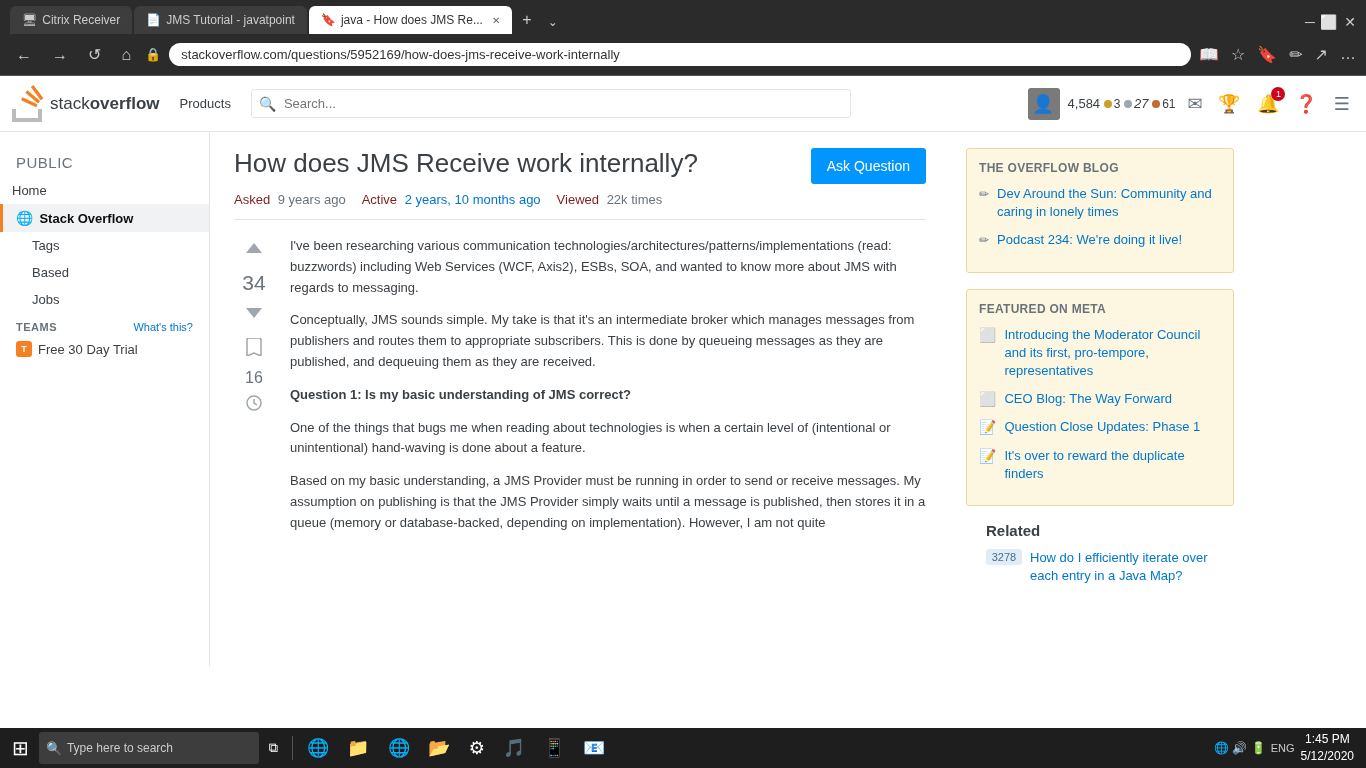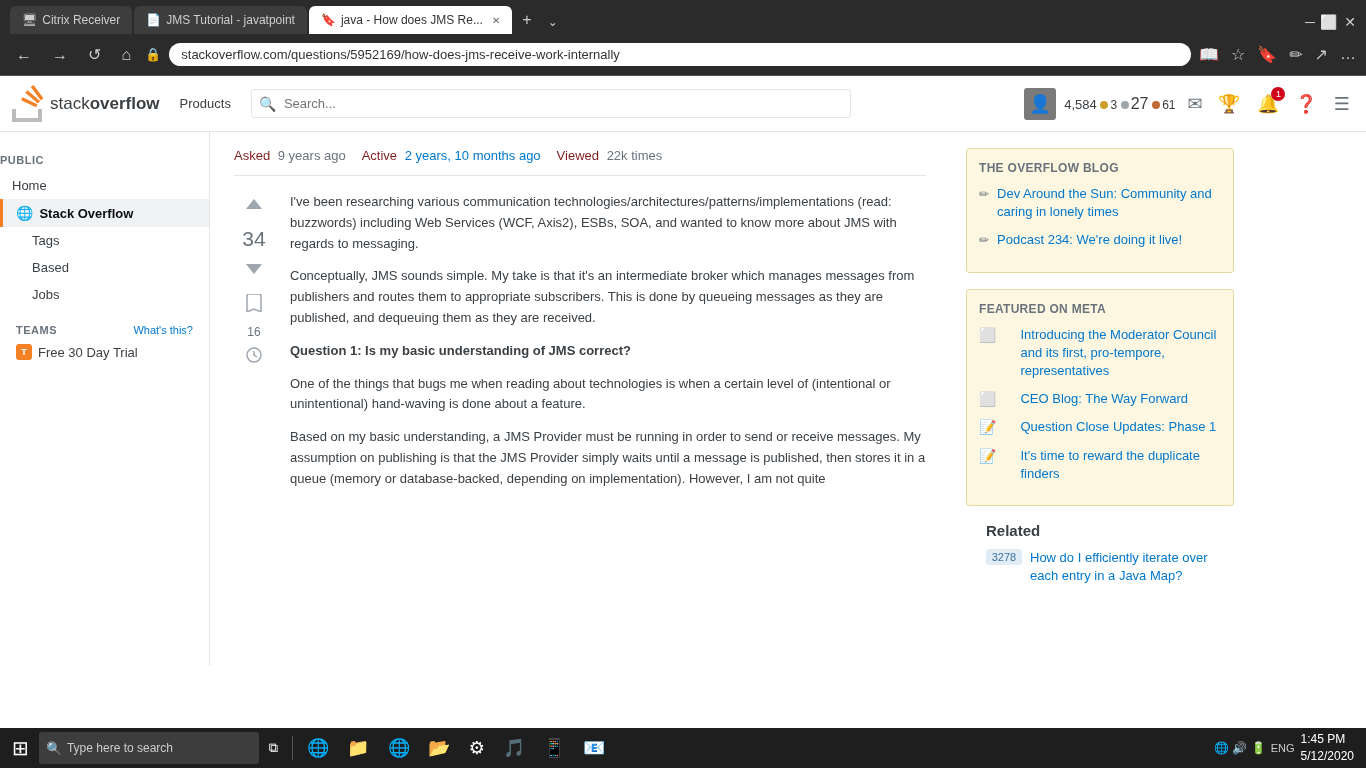--- a/index.html
+++ b/index.html
@@ -335,21 +335,20 @@
       display: flex;
       gap: 8px;
       margin-bottom: 10px;
       align-items: flex-start;
     }
     .meta-item-text {
       font-size: 13px;
       color: #0077cc;
       cursor: pointer;
       line-height: 1.4;
-      margin-left: 16px;
     }
 
     .related-box { margin-top: 16px; margin-left: 20px; }
     .related-title {
       font-size: 15px;
       font-weight: bold;
       color: #3b4045;
       margin-bottom: 10px;
     }
     .related-item {
@@ -403,21 +402,21 @@
     }
     .taskbar-right {
       margin-left: auto;
       display: flex;
       align-items: center;
       gap: 6px;
       color: white;
       font-size: 11px;
       padding-right: 8px;
     }
-    .taskbar-clock { text-align: left; line-height: 1.4; }
+    .taskbar-clock { text-align: center; line-height: 1.4; }
     .taskbar-tray { display: flex; gap: 4px; align-items: center; color: #ccc; font-size: 12px; }
 
     
     .page-body {
       display: flex;
       overflow-y: auto;
       height: calc(768px - 60px - 36px - 42px - 56px - 40px);
     }
 
     a { color: #0077cc; text-decoration: none; }
@@ -480,69 +479,73 @@
     <span class="so-search-icon">🔍</span>
     <input type="text" style="width: 100%; padding: 6px 10px 6px 32px; border: 1px solid rgb(227, 230, 232); border-radius: 3px; font-size: 13px; color: rgb(106, 115, 124); outline: none;" placeholder="Search...">
   </div>
   <div class="so-header-right">
     <div class="avatar" style="width:32px; height:32px; border-radius:3px; background:#7a7a7a; overflow:hidden;">
       <span style="font-size:18px;">👤</span>
     </div>
     <span class="rep-badge">
       <span>4,584</span>
       <span class="badge-dot badge-gold"></span><span style="font-size:12px;">3</span>
-      <span class="badge-dot badge-silver"></span><span style="font-size:16px;">27</span>
+      <span class="badge-dot badge-silver"></span><span style="font-size:13px;font-style:italic;">27</span>
       <span class="badge-dot badge-bronze"></span><span style="font-size:12px;">61</span>
     </span>
     <span class="header-icon">✉</span>
     <span class="header-icon">🏆</span>
     <span class="header-icon" style="position:relative;">
       🔔
       <span class="notif-badge">1</span>
     </span>
     <span class="header-icon">❓</span>
     <span class="header-icon">☰</span>
   </div>
 </div>
 
 <div class="page-body">
 
   <div class="sidebar">
-    <div style="font-size:11px; font-weight:bold; text-transform:uppercase; color:#6a737c; padding:6px 0; letter-spacing:0.5px;">PUBLIC</div>
+    <div style="font-size:15px; font-weight:normal; text-transform:uppercase; color:#6a737c; padding:6px 16px; letter-spacing:0.5px;">PUBLIC</div>
 
     <a class="sidebar-item" href="#">
       <span>Home</span>
     </a>
     <a class="sidebar-item active" href="#">
       <span style="font-size:14px;">🌐</span>
       <span>Stack Overflow</span>
     </a>
     <a class="sidebar-item" href="#" style="padding-left:32px;">
       <span>Tags</span>
     </a>
     <a class="sidebar-item" href="#" style="padding-left:32px;">
       <span>Based</span>
     </a>
     <a class="sidebar-item" href="#" style="padding-left:32px;">
       <span>Jobs</span>
     </a>
 
-    <div class="teams-section" style="margin-top:16px; padding:0 16px;">
+    <div class="teams-section" style="margin-top:8px; padding:0 16px;">
       <div style="display:flex; justify-content:space-between; align-items:center;">
         <span style="font-size:11px; font-weight:bold; text-transform:uppercase; color:#6a737c; letter-spacing:0.5px;">TEAMS</span>
         <a href="#" style="font-size:11px; color:#0077cc;">What's this?</a>
       </div>
       <div class="sidebar-item" style="padding: 8px 0; gap:6px;">
         <span style="width:16px; height:16px; background:#f48024; border-radius:3px; display:inline-flex; align-items:center; justify-content:center; color:white; font-size:9px; font-weight:bold;">T</span>
         <span>Free 30 Day Trial</span>
       </div>
     </div>
   </div>
 
   <div class="content-area">
+    <div class="question-header">
+      <h1 class="question-title" style="font-size:26px; font-weight:normal; color:#3b4045; flex:1;">How does JMS Receive work internally?</h1>
+      <button class="ask-question-btn">Ask Question</button>
+    </div>
 
     <div class="question-meta">
       <span class="question-meta-item">
         <span>Asked</span>
         <span style="color:#6a737c; margin-left:4px;">9 years ago</span>
       </span>
       <span class="question-meta-item">
         <span>Active</span>
         <a href="#" style="color:#0077cc; margin-left:4px;">2 years, 10 months ago</a>
       </span>
@@ -564,21 +567,21 @@
         <button class="vote-btn" title="This question does not show research effort">
           <svg width="18" height="18" viewBox="0 0 18 18">
               <path d="M1 5h16l-8 10L1 5z" fill="#9fa6ad"></path>
             </svg>
         </button>
         <button class="bookmark-btn" title="Bookmark this question">
           <svg width="16" height="18" viewBox="0 0 16 18">
               <path d="M3 0h10c1.1 0 2 .9 2 2v16l-7-3-7 3V2c0-1.1.9-2 2-2z" fill="none" stroke="#9fa6ad" stroke-width="1.5"></path>
             </svg>
         </button>
-        <span class="bookmark-count" style="font-size:12px; color:#6a737c;">16</span>
+        <span class="bookmark-count" style="font-size:16px; color:#6a737c;">16</span>
         <button class="history-btn" title="Timeline">
           <svg width="16" height="16" viewBox="0 0 16 16">
               <circle cx="8" cy="8" r="7" fill="none" stroke="#9fa6ad" stroke-width="1.5"></circle>
               <path d="M8 4v4l3 2" stroke="#9fa6ad" stroke-width="1.5" fill="none"></path>
             </svg>
         </button>
       </div>
 
       <div class="post-content">
         <p>I've been researching various communication technologies/architectures/patterns/implementations (read: buzzwords) including Web Services (WCF, Axis2), ESBs, SOA, and wanted to know more about JMS with regards to messaging.</p>
@@ -613,21 +616,21 @@
       <div class="meta-item">
         <span style="color:#6a737c; font-size:14px; margin-top:1px;">⬜</span>
         <a href="#" class="meta-item-text">CEO Blog: The Way Forward</a>
       </div>
       <div class="meta-item">
         <span style="color:#6a737c; font-size:14px; margin-top:1px;">📝</span>
         <a href="#" class="meta-item-text">Question Close Updates: Phase 1</a>
       </div>
       <div class="meta-item">
         <span style="color:#6a737c; font-size:14px; margin-top:1px;">📝</span>
-        <a href="#" class="meta-item-text">It's time to reward the duplicate finders</a>
+        <a href="#" class="meta-item-text">It's over to reward the duplicate finders</a>
       </div>
     </div>
 
     <div class="related-box">
       <div class="related-title">Related</div>
       <div class="related-item">
         <span class="related-score">3278</span>
         <a href="#" class="related-link">How do I efficiently iterate over each entry in a Java Map?</a>
       </div>
     </div>

